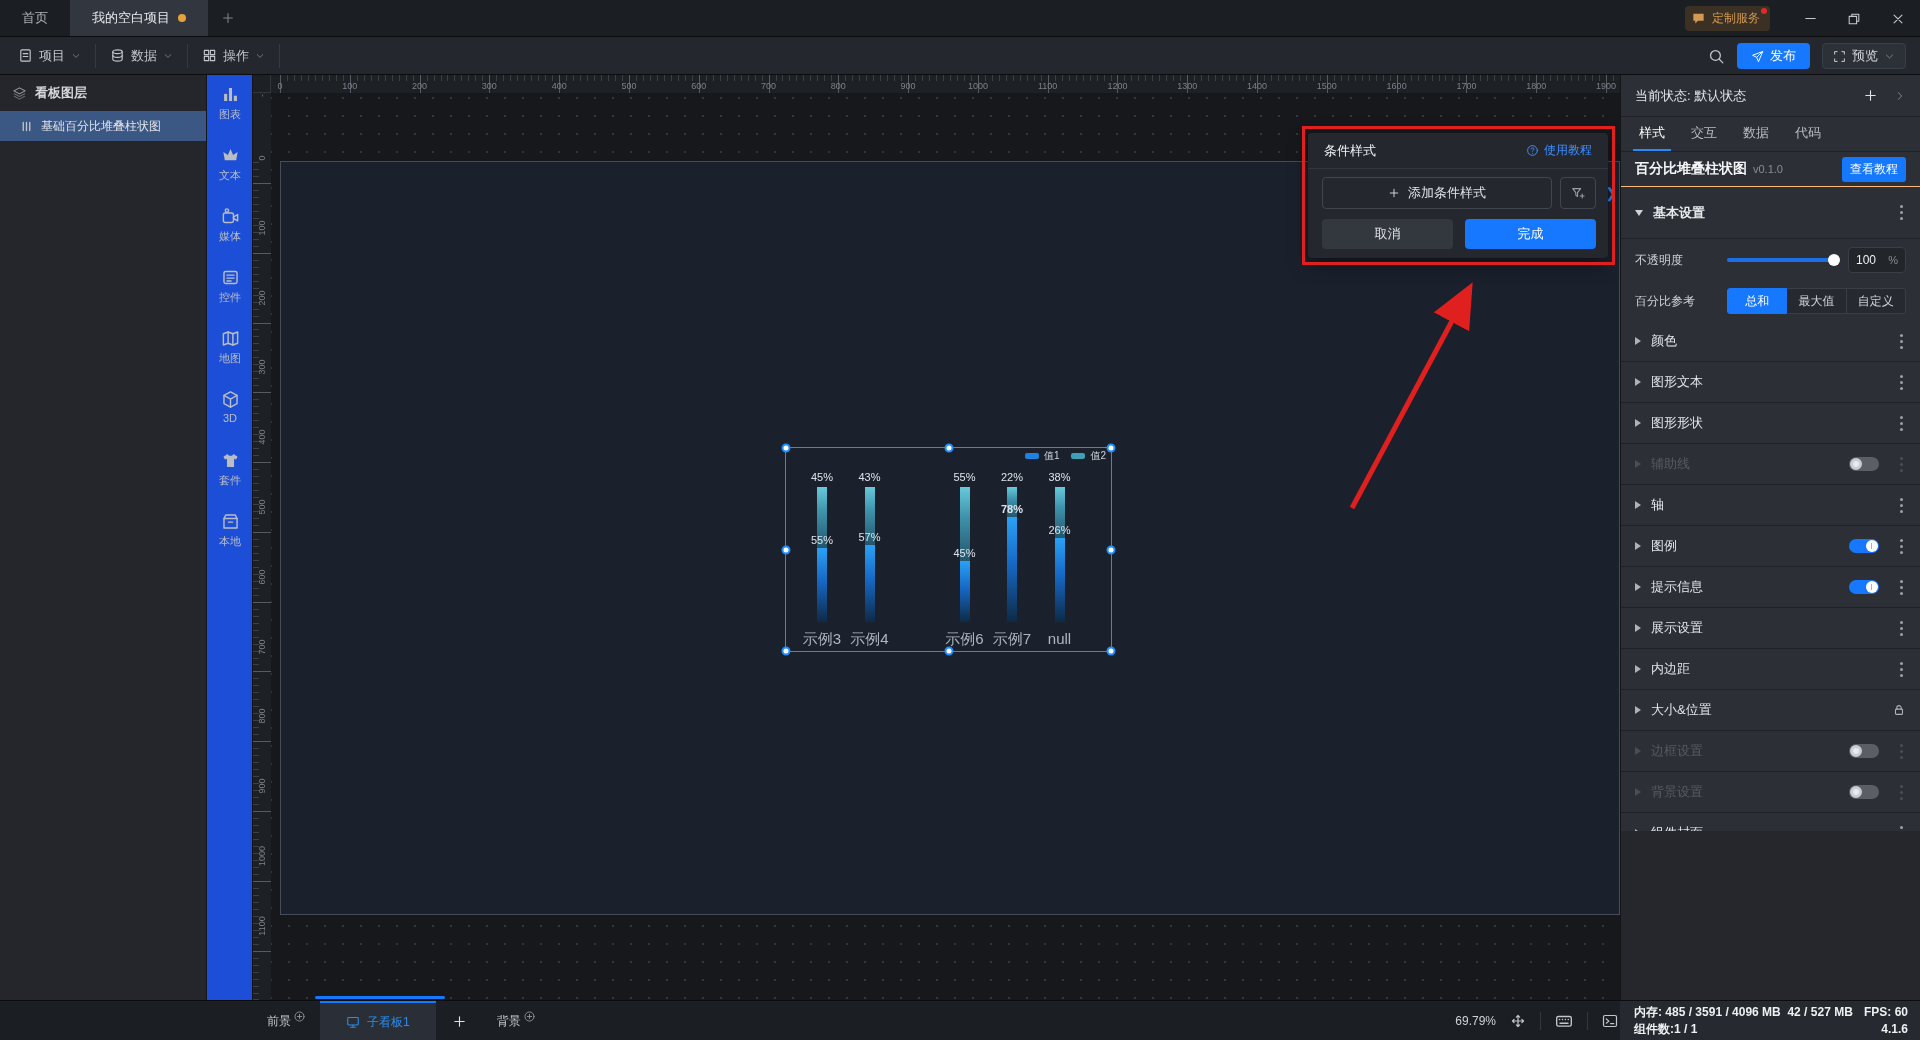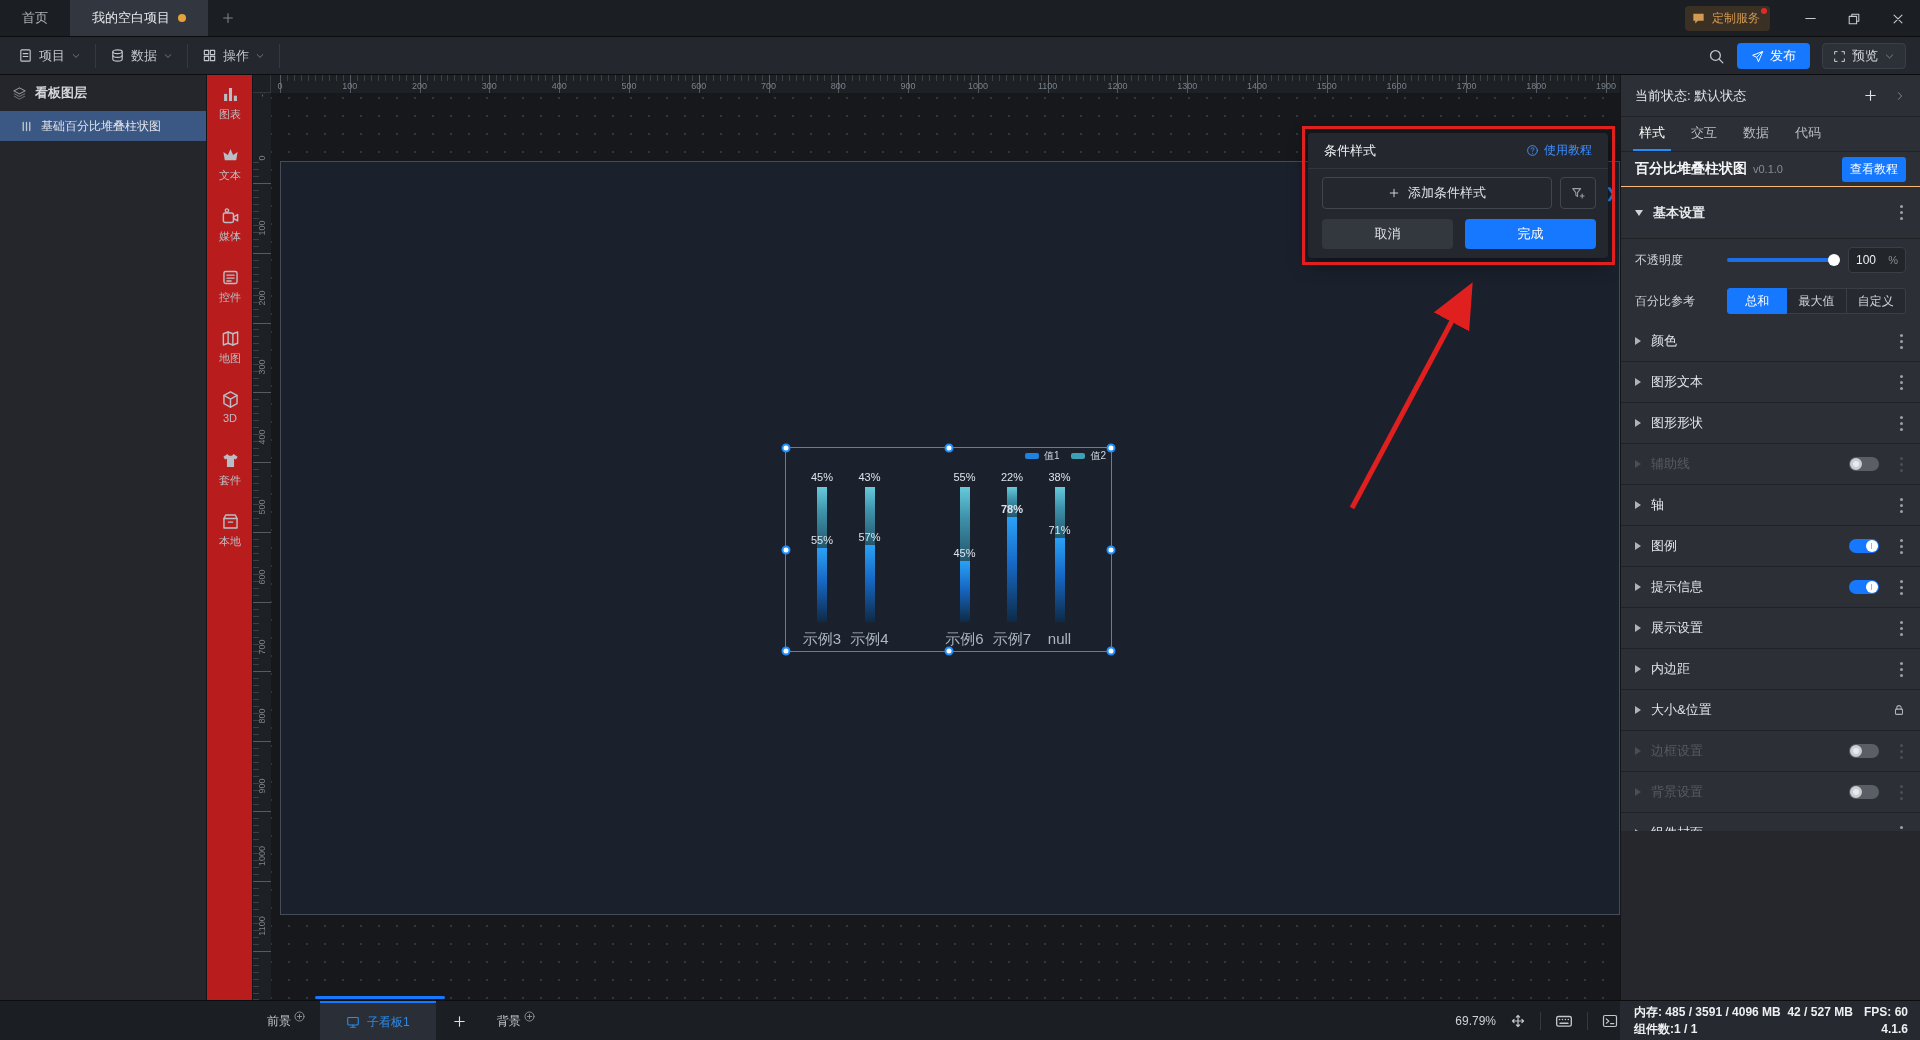--- a/index.html
+++ b/index.html
@@ -28,21 +28,21 @@
   .toolbar-right { position:absolute; right:14px; top:37px; height:38px; display:flex; align-items:center; gap:12px; }
   .btn-publish { display:flex; align-items:center; gap:6px; background:#1677ff; color:#fff; border-radius:4px; height:26px; padding:0 14px; font-size:13px; }
   .btn-preview { display:flex; align-items:center; gap:6px; background:#2c3037; border:1px solid #3b4048; color:#d2d5da; border-radius:4px; height:26px; padding:0 10px; font-size:13px; }
 
   
   .layers { left:0; top:75px; width:207px; height:925px; background:#24262b; border-right:1px solid #141519; }
   .layers-hdr { display:flex; align-items:center; gap:8px; height:36px; padding:0 12px; color:#d2d5da; font-weight:bold; }
   .layer-item { display:flex; align-items:center; gap:8px; height:30px; padding:0 10px 0 20px; color:#dfe3e8; background:#3b5784; font-size:12px; }
 
   
-  .dock { left:207px; top:75px; width:46px; height:925px; background:#b91c1c; border-right:1px solid #141519;text-decoration:underline; }
+  .dock { left:207px; top:75px; width:46px; height:925px; background:#1d4ed8; border-right:1px solid #141519;text-decoration:underline; }
   .dock-item { display:flex; flex-direction:column; align-items:center; gap:3px; color:#b9bec5; width:46px; position:absolute; }
   .dock-item .lbl { font-size:11px; }
 
   
   .canvas { left:253px; top:75px; width:1367px; height:925px; background:#16181c; overflow:hidden;
     background-image:radial-gradient(#33373d 1px, transparent 1.4px); background-size:18px 18px; background-position:9px 14px; }
   .ruler-h { position:absolute; left:0; top:0; width:1367px; height:18px; background-color:#1d2025;
     background-image:repeating-linear-gradient(90deg,#565b63 0 1px,transparent 1px 69.79px),repeating-linear-gradient(90deg,#3b4046 0 1px,transparent 1px 6.979px);
     background-size:1400px 100%,1400px 6px; background-repeat:no-repeat; background-position:27px 0,27px 0; z-index:5; }
   .ruler-v { position:absolute; left:0; top:0; width:18px; height:925px; background-color:#1d2025;
@@ -457,21 +457,21 @@
           <span class="blabel" style="top: 24px;">22%</span>
           <span class="blabel" style="top: 55.7px; font-weight: bold;">78%</span>
           <span class="bcat">示例7</span>
         </div>
         <div class="bar-wrap" style="left: 252.5px;">
           <div class="bar-col">
             <div class="seg s2" style="height: 51.3px;"></div>
             <div class="seg s1" style="height: 83.7px;"></div>
           </div>
           <span class="blabel" style="top: 24px;">38%</span>
-          <span class="blabel" style="top: 77.3px;">71%</span>
+          <span class="blabel" style="top: 77.3px;">26%</span>
           <span class="bcat">null</span>
         </div>
       </div>
 
     <div class="sel-box">
       <div class="handle" style="left:0;top:0"></div>
       <div class="handle" style="left:50%;top:0"></div>
       <div class="handle" style="left:100%;top:0"></div>
       <div class="handle" style="left:0;top:50%"></div>
       <div class="handle" style="left:100%;top:50%"></div>

